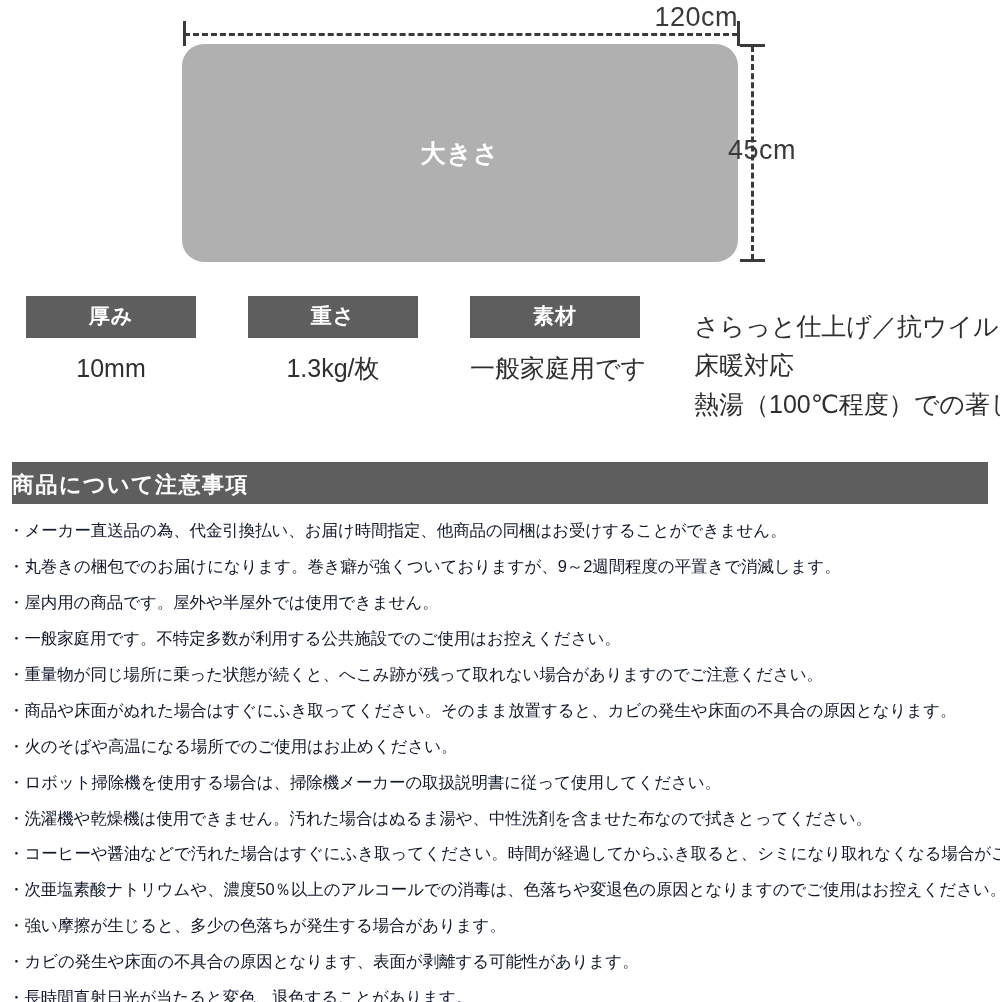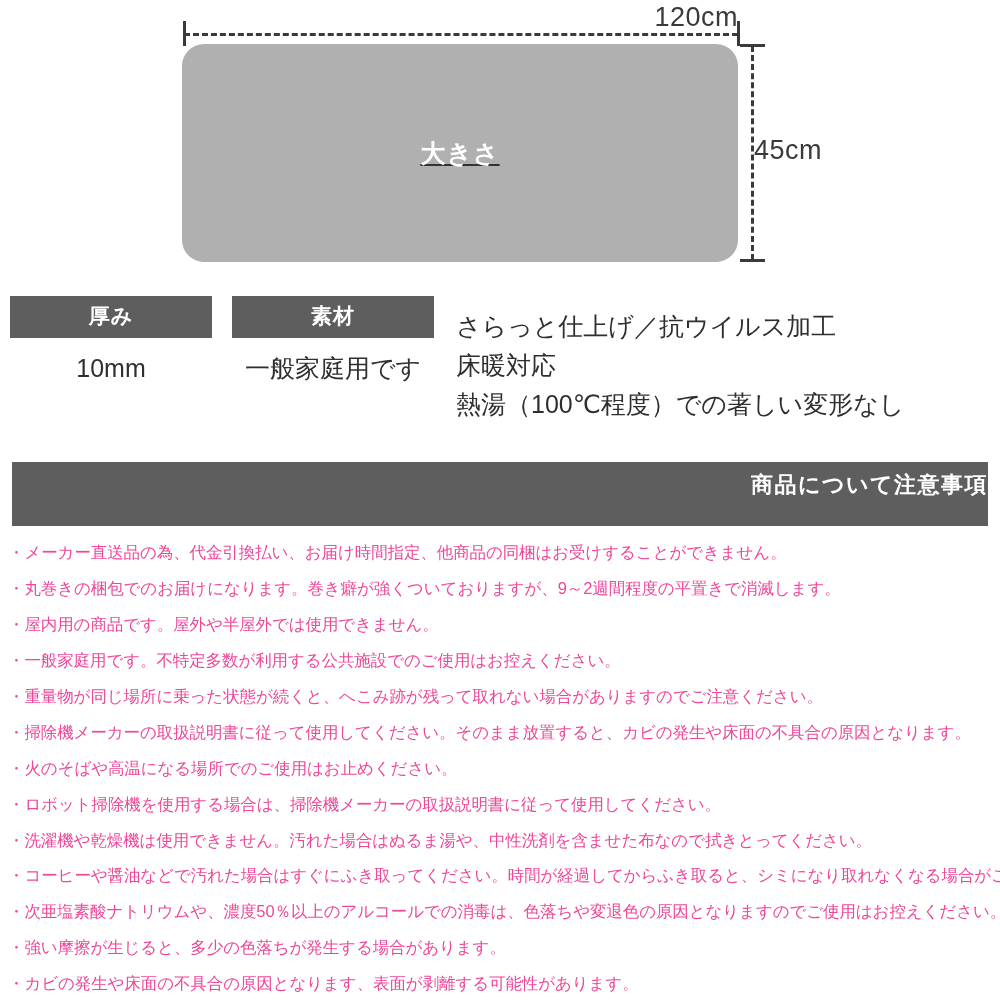--- a/index.html
+++ b/index.html
@@ -27,21 +27,20 @@
     position: absolute;
     left: 182px;
     top: 44px;
     width: 556px;
     height: 218px;
     background: #b0b0b0;
     border-radius: 22px;
     display: flex;
     align-items: center;
     justify-content: center;
-    text-decoration: underline;
   }
   .mat-label {
     color: #ffffff;
     font-size: 25px;
     font-weight: 700;
     letter-spacing: 1px;
   }
 
   
   .dim-h-line {
@@ -88,40 +87,40 @@
     left: 740px;
     width: 25px;
     height: 0;
     border-top: 3px solid #3a3a3a;
   }
   .dim-v-cap.top    { top: 44px; }
   .dim-v-cap.bottom { top: 259px; }
 
   .dim-v-text {
     position: absolute;
-    left: 754px;
+    left: 728px;
     top: 135px;
     font-size: 27px;
     font-weight: 400;
     color: #3a3a3a;
     letter-spacing: 0.5px;
   }
 
   
   .spec-table {
     position: absolute;
     left: 0;
     top: 296px;
     width: 1000px;
     display: flex;
     align-items: flex-start;
   }
   .spec-col {
     box-sizing: border-box;
-    padding: 0 10px;
+    padding: 0 26px;
   }
   .spec-col.c0 { width: 222px; }
   .spec-col.c1 { width: 222px; }
   .spec-col.c2 { width: 222px; }
   .spec-col.c3 { width: 334px; }
 
   .spec-head {
     background: #5e5e5e;
     color: #ffffff;
     font-size: 21px;
@@ -149,33 +148,33 @@
     left: 0;
     top: 462px;
     width: 1000px;
   }
   .notice-head {
     margin: 0 12px;
     background: #5e5e5e;
     color: #ffffff;
     font-size: 22px;
     font-weight: 700;
-    text-align: right;
-    padding: 8px 0 26px;
+    text-align: left;
+    padding: 8px 0 4px;
     letter-spacing: 1.5px;
   }
   .notice-list {
     margin: 0;
     padding: 0;
     list-style: none;
     margin-top: 16px;
   }
   .notice-list li {
     font-size: 16.5px;
-    color: #ec4899;
+    color: #0f172a;
     line-height: 1.3;
     padding: 0 0 0 8px;
     margin-bottom: 14.5px;
     white-space: nowrap;
     letter-spacing: -0.1px;
   }
   .notice-list li::before {
     content: "・";
     margin-right: 0px;
   }
@@ -202,20 +201,26 @@
 
 <div class="spec-table">
 
   <div class="spec-col c0">
     <div class="spec-head">厚み</div>
     <div class="spec-value">
       <div>10mm</div>
     </div>
   </div>
 
+  <div class="spec-col c1">
+    <div class="spec-head">重さ</div>
+    <div class="spec-value">
+      <div>1.3kg/枚</div>
+    </div>
+  </div>
 
   <div class="spec-col c2">
     <div class="spec-head">素材</div>
     <div class="spec-value">
       <div>一般家庭用です</div>
     </div>
   </div>
 
   <div class="spec-col c3">
     <div class="spec-value">
@@ -228,21 +233,21 @@
 
 <div class="notice">
   <div class="notice-head">商品について注意事項</div>
 
   <ul class="notice-list">
     <li>メーカー直送品の為、代金引換払い、お届け時間指定、他商品の同梱はお受けすることができません。</li>
     <li>丸巻きの梱包でのお届けになります。巻き癖が強くついておりますが、9～2週間程度の平置きで消滅します。</li>
     <li>屋内用の商品です。屋外や半屋外では使用できません。</li>
     <li>一般家庭用です。不特定多数が利用する公共施設でのご使用はお控えください。</li>
     <li>重量物が同じ場所に乗った状態が続くと、へこみ跡が残って取れない場合がありますのでご注意ください。</li>
-    <li>掃除機メーカーの取扱説明書に従って使用してください。そのまま放置すると、カビの発生や床面の不具合の原因となります。</li>
+    <li>商品や床面がぬれた場合はすぐにふき取ってください。そのまま放置すると、カビの発生や床面の不具合の原因となります。</li>
     <li>火のそばや高温になる場所でのご使用はお止めください。</li>
     <li>ロボット掃除機を使用する場合は、掃除機メーカーの取扱説明書に従って使用してください。</li>
     <li>洗濯機や乾燥機は使用できません。汚れた場合はぬるま湯や、中性洗剤を含ませた布なので拭きとってください。</li>
     <li>コーヒーや醤油などで汚れた場合はすぐにふき取ってください。時間が経過してからふき取ると、シミになり取れなくなる場合がございます。</li>
     <li>次亜塩素酸ナトリウムや、濃度50％以上のアルコールでの消毒は、色落ちや変退色の原因となりますのでご使用はお控えください。</li>
     <li>強い摩擦が生じると、多少の色落ちが発生する場合があります。</li>
     <li>カビの発生や床面の不具合の原因となります、表面が剥離する可能性があります。</li>
     <li>長時間直射日光が当たると変色、退色することがあります。</li>
 
   </ul>

